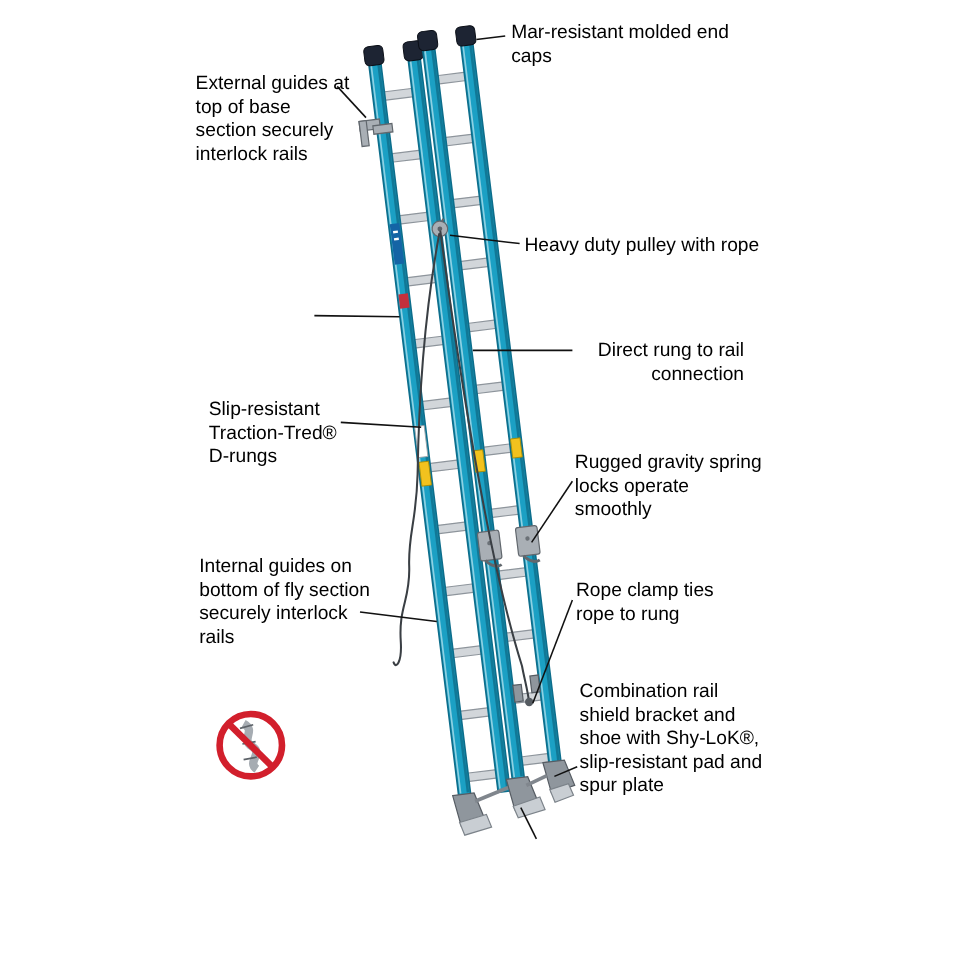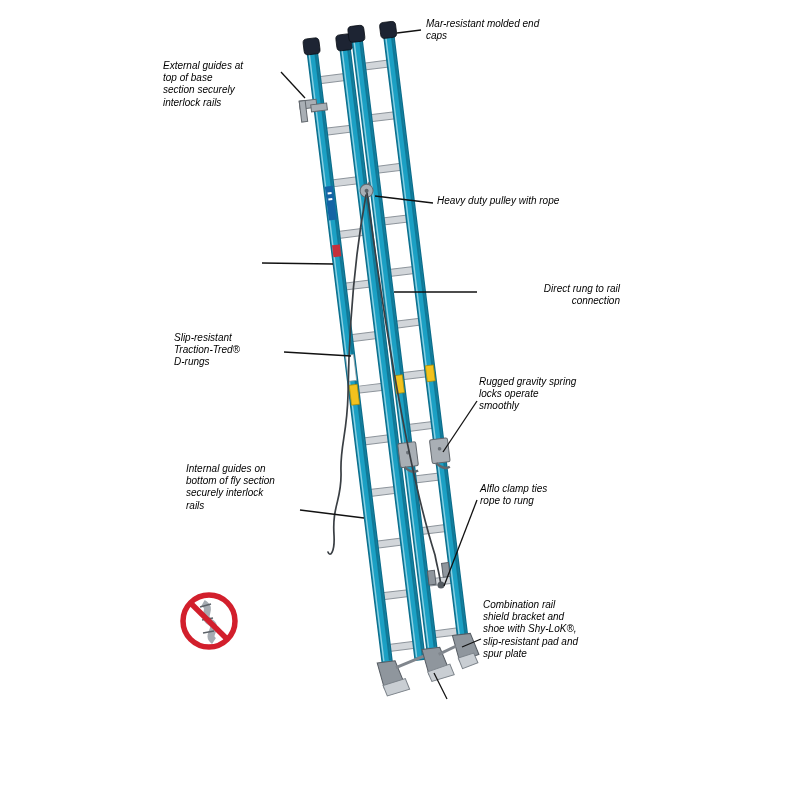--- a/index.html
+++ b/index.html
@@ -1,19 +1,19 @@
 <!DOCTYPE html>
 <html style="--c-background: #FFFFFF; --c-text: #000000; --c-ladder_blue: #1BA0C4; --c-ladder_blue_dark: #0D6E8C; --c-rung_silver: #D2D6DA; --c-rung_edge: #8E959C; --c-metal_gray: #A9AFB5; --c-metal_dark: #61676D; --c-cap_dark: #1D2433; --c-prohibit_red: #D21F2C; --c-rope: #3A3F44; --c-label_blue: #1464A5; --c-label_red: #C4303C; --c-label_yellow: #F2C21E;"><head>
 <meta charset="utf-8">
 <style>
   * { margin:0; padding:0; box-sizing:border-box; }
   html,body { width:800px; height:800px; background:#fff; font-family:"Liberation Sans", sans-serif; }
   #canvas { position:relative; width:800px; height:800px; background:var(--c-background,#fff); overflow:hidden; }
   #scene { position:absolute; left:0; top:0; }
-  .callout { position:absolute; font-size:10px; line-height:1.22; color:var(--c-text,#000); white-space:pre-line;font-style:italic; }
+  .callout { position:absolute; font-size:16px; line-height:1.22; color:var(--c-text,#000); white-space:pre-line; }
   .callout.bold { font-weight:bold; }
   .rail { fill:var(--c-ladder_blue); stroke:var(--c-ladder_blue_dark); stroke-width:1.4; }
   .rail-line { stroke:rgba(0,45,65,0.35); stroke-width:2.2; }
   .rail-hi { stroke:rgba(255,255,255,0.5); stroke-width:1.4; }
   .rung { fill:var(--c-rung_silver); stroke:var(--c-rung_edge); stroke-width:1; }
   .cap { fill:var(--c-cap_dark); stroke:#0a0e16; stroke-width:0.8; }
   .metal { fill:var(--c-metal_gray); stroke:var(--c-metal_dark); stroke-width:1; }
   .metal-dk { fill:#8F969D; stroke:#565C63; stroke-width:1; }
   .spur { fill:#C9CED3; stroke:#7C838A; stroke-width:1; }
   .brace { stroke:#80868D; stroke-width:3; }
@@ -179,25 +179,25 @@
 interlock rails</div>
   <div class="callout" style="left:437px; top:195px; width:210px;">Heavy duty pulley with rope</div>
   <div class="callout" style="left:480px; top:283px; width:140px;text-align:right;">Direct rung to rail
 connection</div>
   <div class="callout" style="left:174px; top:332px; width:130px;">Slip-resistant
 Traction-Tred®
 D-rungs</div>
   <div class="callout" style="left:479px; top:376px; width:165px;">Rugged gravity spring
 locks operate
 smoothly</div>
-  <div class="callout" style="left:166px; top:463px; width:160px;margin-left:20px;">Internal guides on
+  <div class="callout" style="left:166px; top:463px; width:160px;">Internal guides on
 bottom of fly section
 securely interlock
 rails</div>
-  <div class="callout" style="left:480px; top:483px; width:140px;">Alflo clamp ties
+  <div class="callout" style="left:480px; top:483px; width:140px;">Rope clamp ties
 rope to rung</div>
-  <div class="callout" style="left:483px; top:567px; width:170px;margin-top:32px;">Combination rail
+  <div class="callout" style="left:483px; top:567px; width:170px;">Combination rail
 shield bracket and
 shoe with Shy-LoK®,
 slip-resistant pad and
 spur plate</div>
 
 </div>
 
 </body></html>

